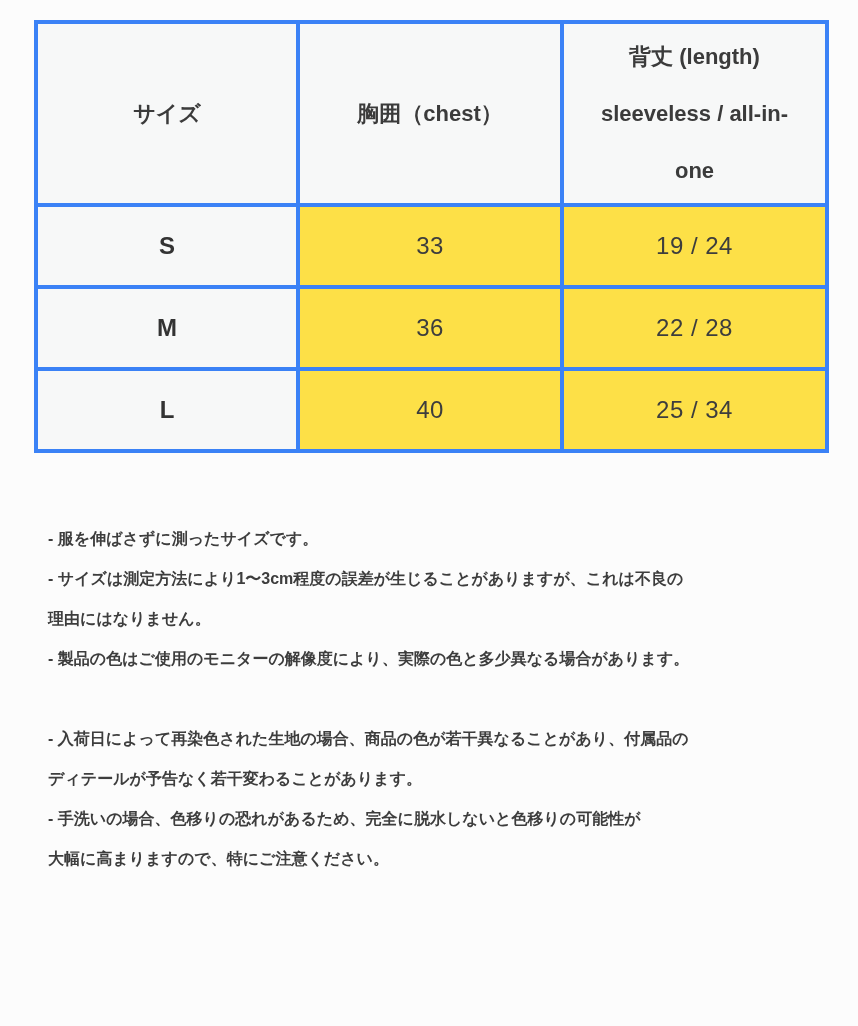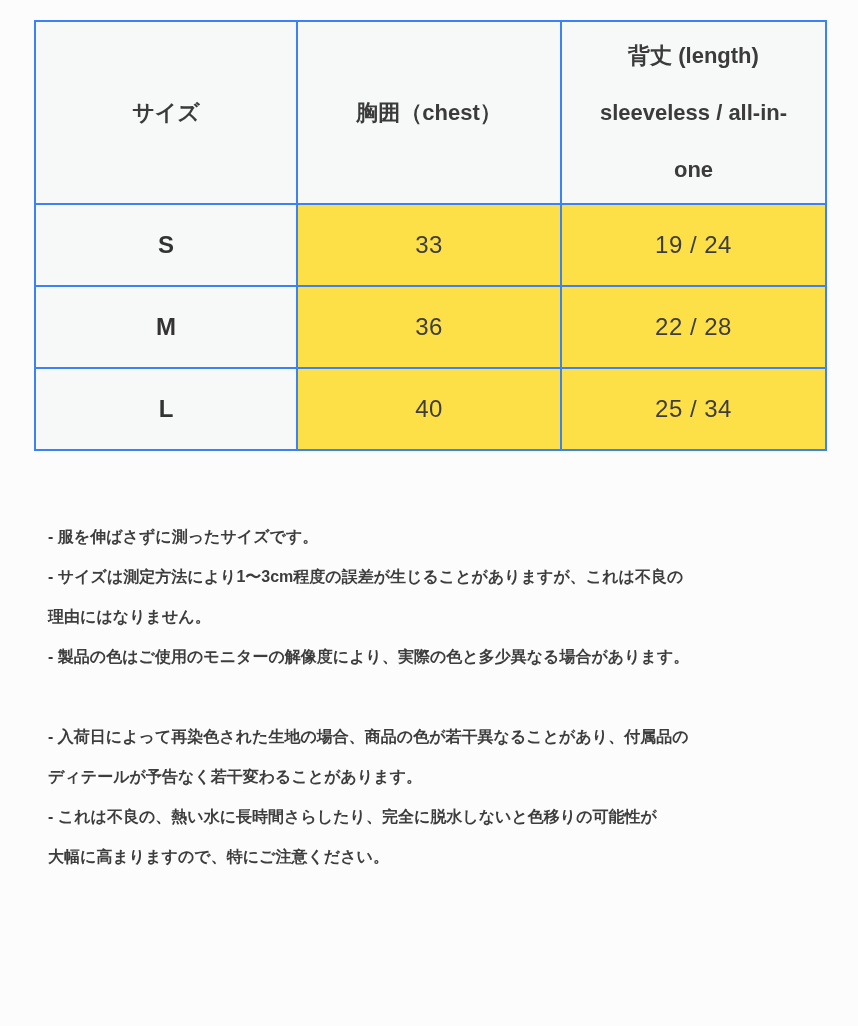--- a/index.html
+++ b/index.html
@@ -14,21 +14,21 @@
   }
 
   
   .size-table {
     border-collapse: collapse;
     table-layout: fixed;
     width: 791px;
     margin: 20px 0 0 34px;
   }
   .size-table td {
-    border: 2px solid #3b82f6;
+    border: 4px solid #3b82f6;
     text-align: center;
     vertical-align: middle;
   }
   .col-size   { width: 262px; }
   .col-chest  { width: 264px; }
   .col-length { width: 265px; }
 
   .header-row td {
     height: 183px;
     background: #f7f8f8;
@@ -122,16 +122,16 @@
     <div class="note-line">- 製品の色はご使用のモニターの解像度により、実際の色と多少異なる場合があります。</div>
   </div>
 
   <div class="note-gap"></div>
 
   <div class="note-paragraph">
     <div class="note-line">- 入荷日によって再染色された生地の場合、商品の色が若干異なることがあり、付属品の</div>
     <div class="note-line">ディテールが予告なく若干変わることがあります。</div>
   </div>
   <div class="note-paragraph">
-    <div class="note-line">- これは不良の、熱い水に長時間さらしたり、完全に脱水しないと色移りの可能性が</div>
+    <div class="note-line">- 手洗いの場合、色移りの恐れがあるため、完全に脱水しないと色移りの可能性が</div>
     <div class="note-line">大幅に高まりますので、特にご注意ください。</div>
   </div>
 </div>
 
 </body></html>

